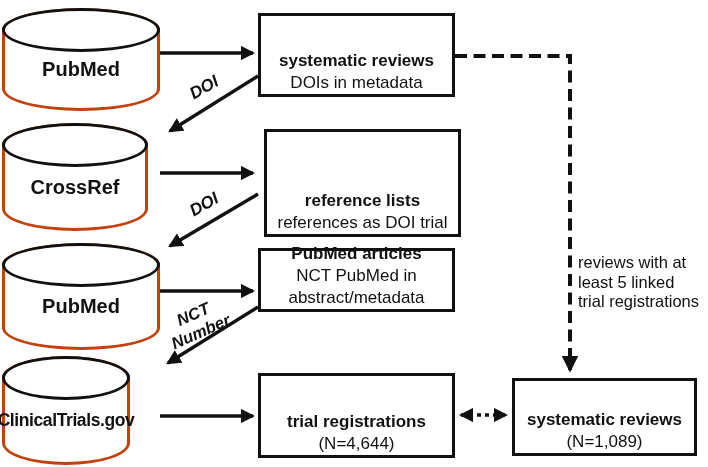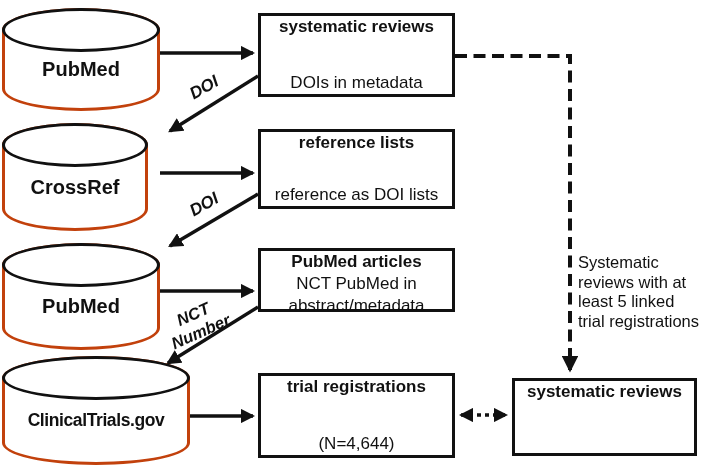--- a/index.html
+++ b/index.html
@@ -44,21 +44,21 @@
   .cyl-label.small { font-size: 17.5px; letter-spacing: -0.4px; }
 
   
   .box {
     position: absolute;
     border: 3px solid #111;
     background: #fff;
     display: flex;
     flex-direction: column;
     align-items: center;
-    justify-content: space-between;
+    justify-content: flex-end;
     text-align: center;
     font-size: 17px;
     line-height: 22px;
     white-space: nowrap;
   }
   .box .title { font-weight: 700; }
 
   
   .edge-label {
     position: absolute;
@@ -114,59 +114,59 @@
   <div class="cyl" style="left:2px; top:123px; width:146px; height:108px;">
     <div class="cyl-top"></div>
     <div class="cyl-label">CrossRef</div>
   </div>
 
   <div class="cyl" style="left:2px; top:243px; width:158px; height:107px;">
     <div class="cyl-top"></div>
     <div class="cyl-label">PubMed</div>
   </div>
 
-  <div class="cyl" style="left:2px; top:356px; width:188px; height:109px;">
+  <div class="cyl" style="left:2px; top:356px; width:128px; height:109px;">
     <div class="cyl-top"></div>
     <div class="cyl-label small">ClinicalTrials.gov</div>
   </div>
 
   <div class="box" style="left:258px; top:13px; width:197px; height:84px;">
     <div class="title">systematic reviews</div>
     <div>DOIs in metadata</div>
   </div>
 
-  <div class="box" style="left:258px; top:129px; width:197px; height:80px;">
+  <div class="box" style="left:264px; top:129px; width:197px; height:108px;">
     <div class="title">reference lists</div>
-    <div>reference as DOI lists</div>
+    <div>references as DOI trial</div>
   </div>
 
   <div class="box" style="left:258px; top:248px; width:197px; height:64px;">
     <div class="title">PubMed articles</div>
     <div>NCT PubMed in</div>
     <div>abstract/metadata</div>
   </div>
 
   <div class="box" style="left:258px; top:373px; width:197px; height:85px;">
     <div class="title">trial registrations</div>
     <div>(N=4,644)</div>
   </div>
 
   <div class="box" style="left:512px; top:378px; width:185px; height:78px;">
     <div class="title">systematic reviews</div>
+    <div>(N=1,089)</div>
   </div>
 
   <div class="edge-label rot30" style="left:174px; top:78px; width:60px;">DOI</div>
 
   <div class="edge-label rot30" style="left:174px; top:195px; width:60px;">DOI</div>
 
   <div class="edge-label rot24" style="left:152px; top:304px; width:90px; font-size:16.5px;">
     <div>NCT</div>
     <div>Number</div>
   </div>
 
   <div class="annotation" style="left:578px; top:253px;">
-    <div>Systematic</div>
     <div>reviews with at</div>
     <div>least 5 linked</div>
     <div>trial registrations</div>
   </div>
 
 </div>
 
 </body></html>

